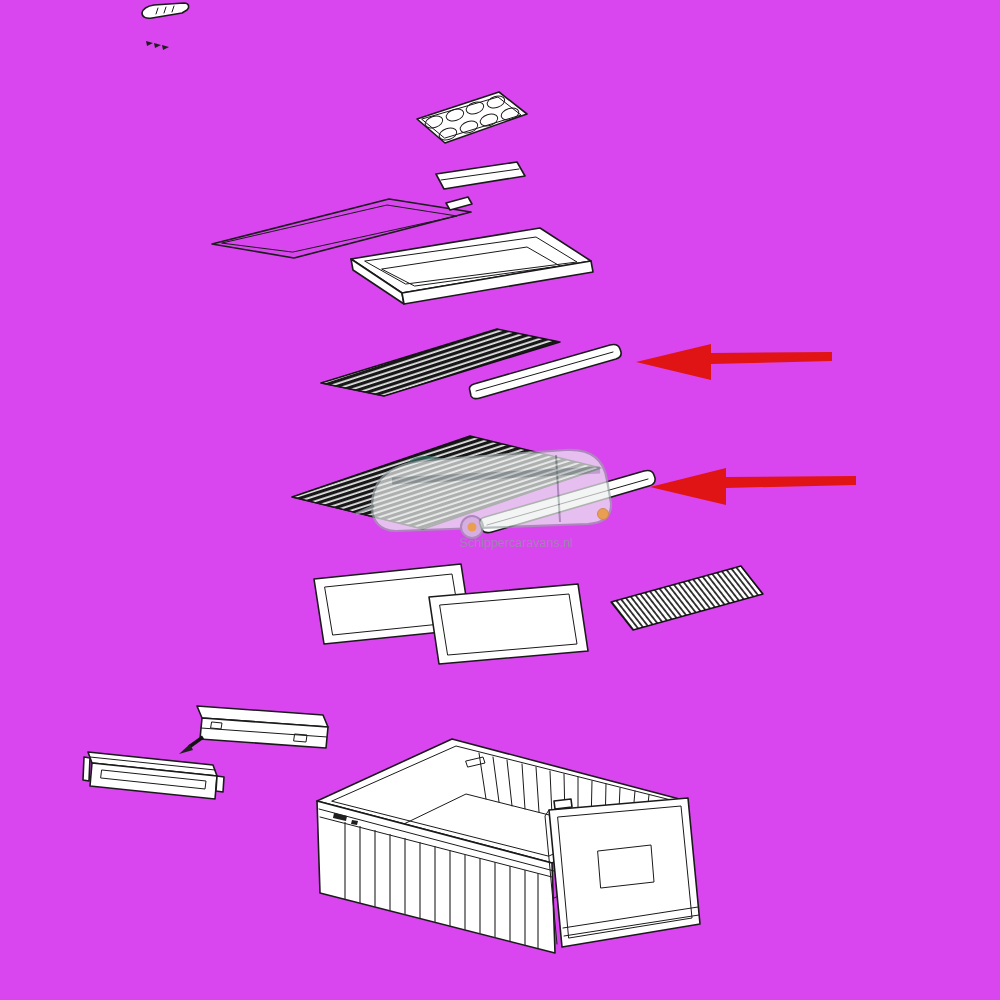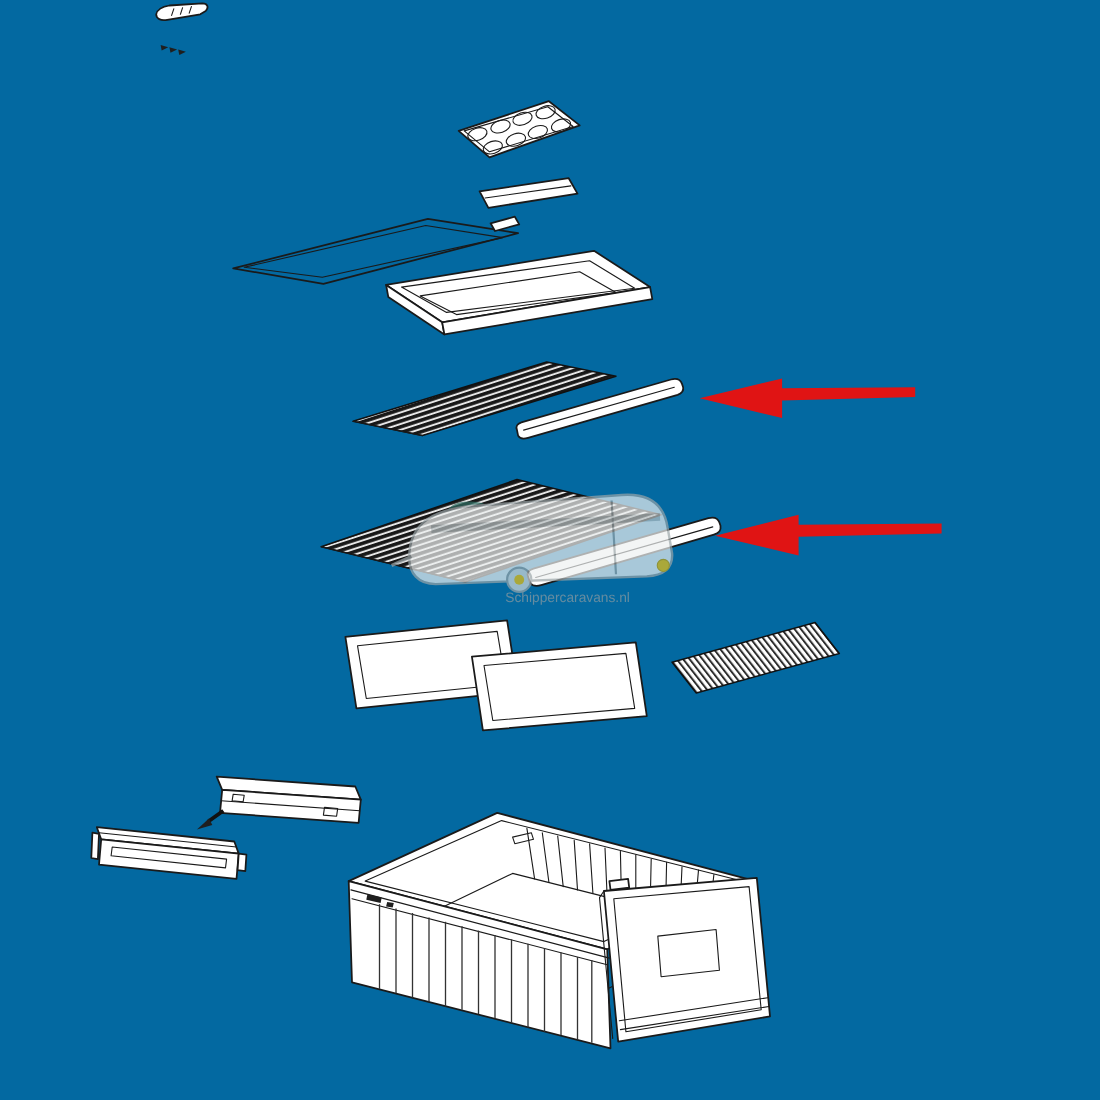--- a/index.html
+++ b/index.html
@@ -1,16 +1,16 @@
 <!DOCTYPE html>
 <html><head>
 <meta charset="utf-8">
 <style>
   html,body { margin:0; padding:0; background:#ffffff; }
-  #stage { position:relative; width:1000px; height:1000px; background:#0369a1; overflow:hidden; }
+  #stage { position:relative; width:1000px; height:1000px; background:#d946ef; overflow:hidden; }
   svg { display:block; }
   .part { fill:#ffffff; stroke:#1a1a1a; stroke-width:1.6; stroke-linejoin:round; stroke-linecap:round; }
   .ln   { fill:none;    stroke:#1a1a1a; stroke-width:1.6; stroke-linejoin:round; stroke-linecap:round; }
   .thin { fill:none;    stroke:#1a1a1a; stroke-width:1;   stroke-linejoin:round; stroke-linecap:round; }
   .dark { fill:#1f1f1f; stroke:none; }
   .wm-text { font-family:"Liberation Sans", sans-serif; }
 </style>
 </head>
 <body>
 

